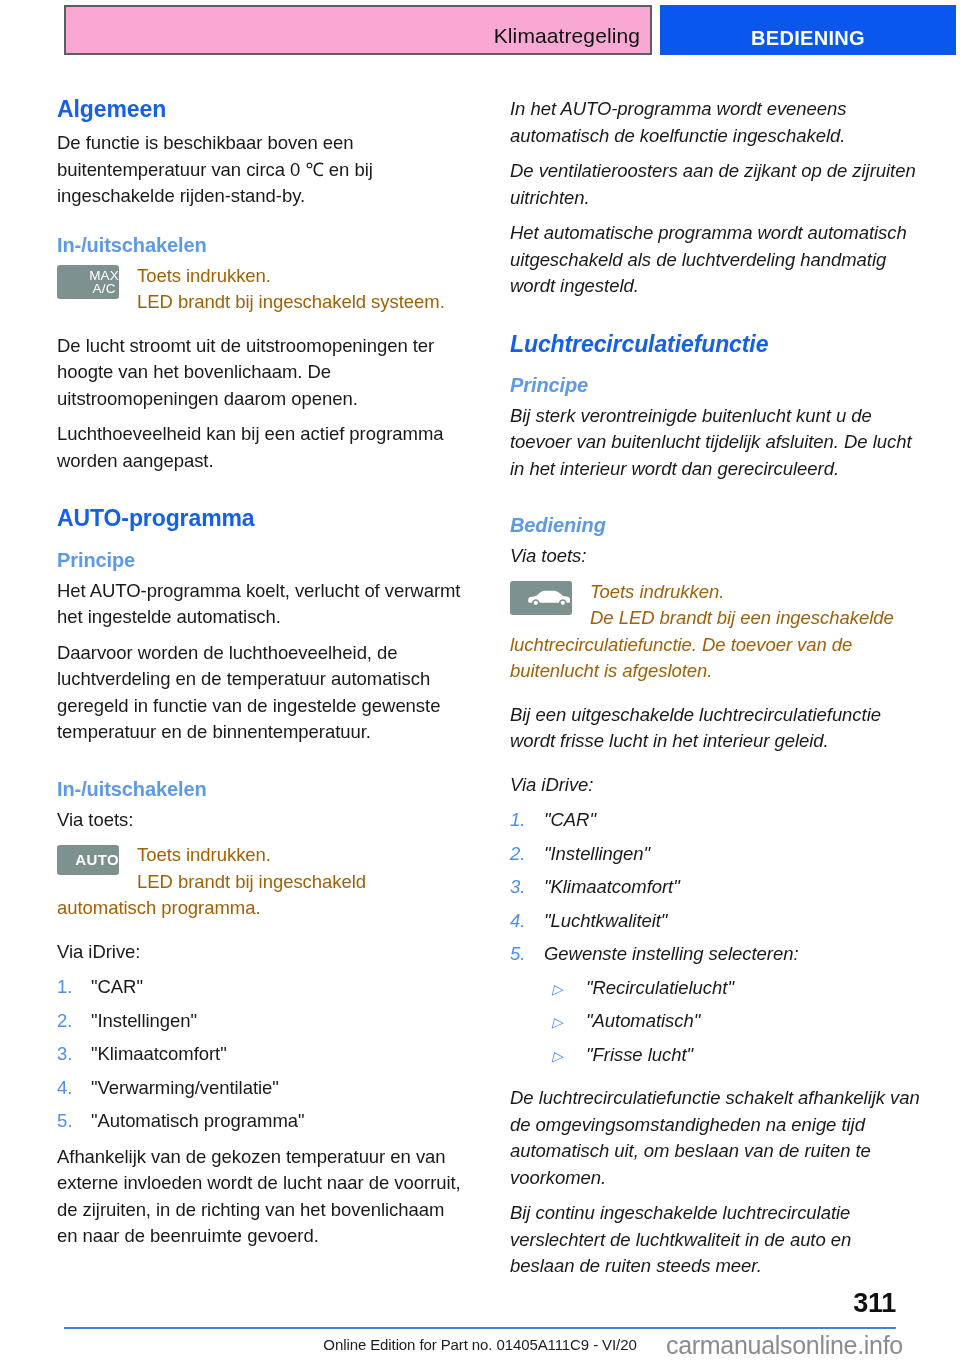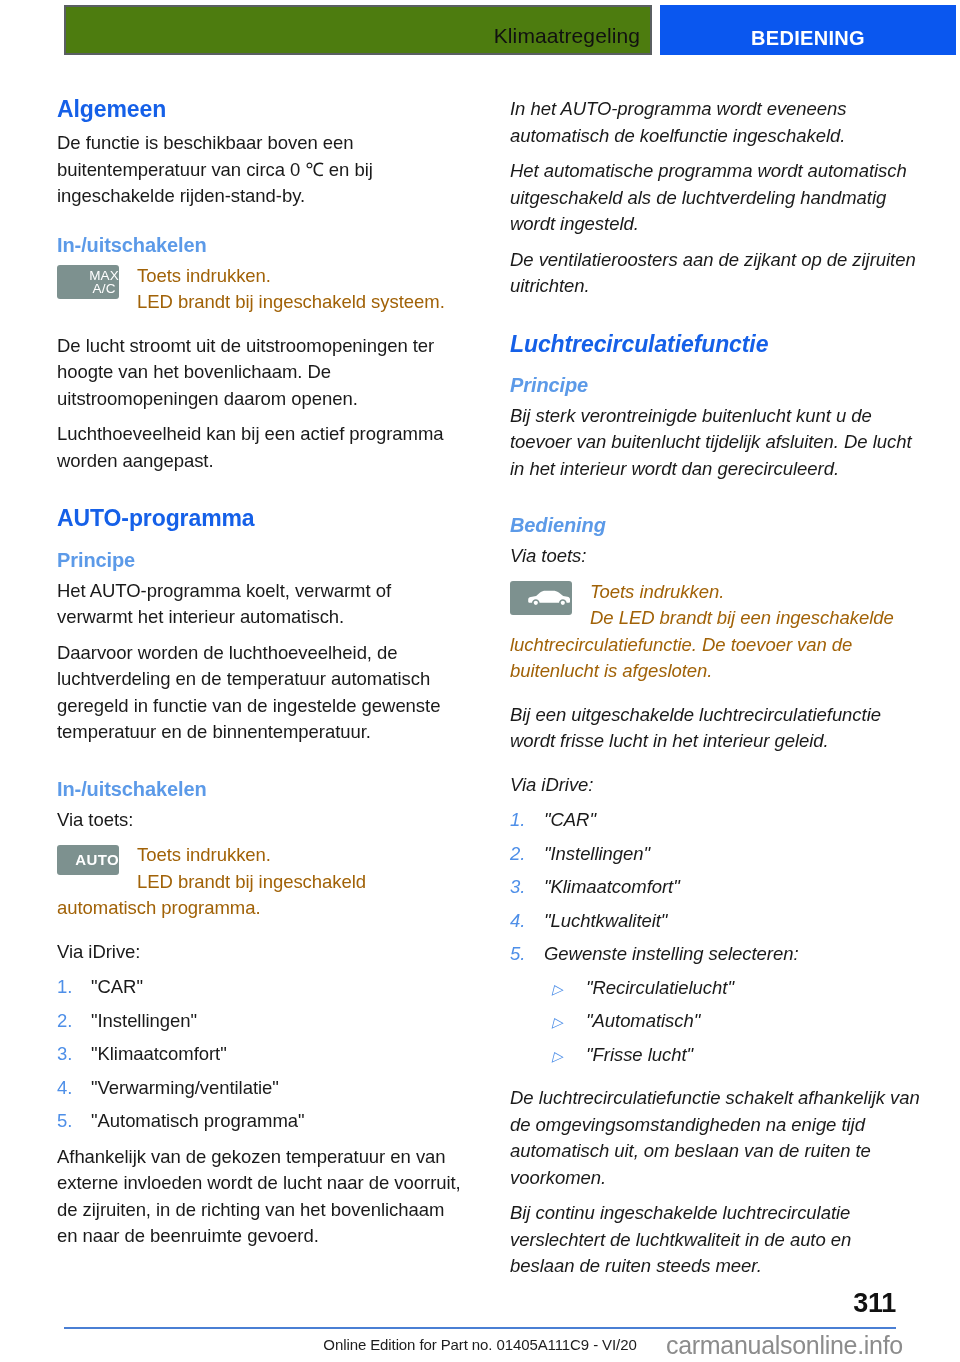--- a/index.html
+++ b/index.html
@@ -21,21 +21,21 @@
     position: absolute;
     left: 0; top: 0;
     width: 960px; height: 62px;
   }
   .header-box {
     position: absolute;
     left: 64px; top: 5px;
     width: 588px; height: 50px;
     border: 2px solid #5a5f62;
     box-sizing: border-box;
-    background: #4d7c0f;
+    background: #f9a8d4;
   }
   .header-chapter {
     position: absolute;
     right: 10px; bottom: 5px;
     font-size: 21px;
     color: #111111;
     letter-spacing: 0.1px;
     white-space: nowrap;
   }
   .header-tab {
@@ -257,21 +257,21 @@
     <p class="body">De lucht stroomt uit de uitstroomopeningen ter hoogte van het bovenlichaam. De uitstroomopeningen daarom openen.</p>
     <p class="body">Luchthoeveelheid kan bij een actief programma worden aangepast.</p>
 
     <div class="spacer-lg"></div>
 
     <h1 class="sec">AUTO-programma</h1>
 
     <div class="spacer-sm"></div>
 
     <h2 class="sub">Principe</h2>
-    <p class="body">Het AUTO-programma koelt, verwarmt of verwarmt het interieur automatisch.</p>
+    <p class="body">Het AUTO-programma koelt, verlucht of verwarmt het ingestelde automatisch.</p>
     <p class="body">Daarvoor worden de luchthoeveelheid, de luchtverdeling en de temperatuur automatisch geregeld in functie van de ingestelde gewenste temperatuur en de binnentemperatuur.</p>
 
     <div class="spacer-lg"></div>
 
     <h2 class="sub">In-/uitschakelen</h2>
     <p class="body">Via toets:</p>
 
     <div class="keyblock">
       <div class="keyicon">
         <div class="keyicon-text" style="font-size:15px;line-height:16px;font-weight:bold;letter-spacing:0.4px;margin-left:37px;">AUTO</div>
@@ -293,22 +293,22 @@
       <li>"Verwarming/ventilatie"</li>
       <li>"Automatisch programma"</li>
     </ol>
 
     <p class="body">Afhankelijk van de gekozen temperatuur en van externe invloeden wordt de lucht naar de voorruit, de zijruiten, in de richting van het bovenlichaam en naar de beenruimte gevoerd.</p>
   </div>
 
   <div class="col col-right">
 
     <p class="body">In het AUTO-programma wordt eveneens automatisch de koelfunctie ingeschakeld.</p>
+    <p class="body">De ventilatieroosters aan de zijkant op de zijruiten uitrichten.</p>
     <p class="body">Het automatische programma wordt automatisch uitgeschakeld als de luchtverdeling handmatig wordt ingesteld.</p>
-    <p class="body">De ventilatieroosters aan de zijkant op de zijruiten uitrichten.</p>
 
     <div class="spacer-lg"></div>
 
     <h1 class="sec">Luchtrecirculatiefunctie</h1>
 
     <div class="spacer-sm"></div>
 
     <h2 class="sub">Principe</h2>
     <p class="body">Bij sterk verontreinigde buitenlucht kunt u de toevoer van buitenlucht tijdelijk afsluiten. De lucht in het interieur wordt dan gerecirculeerd.</p>
 

